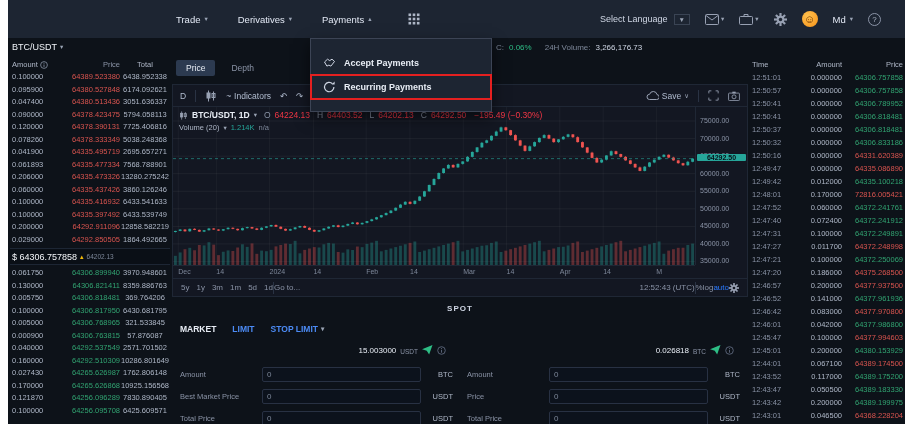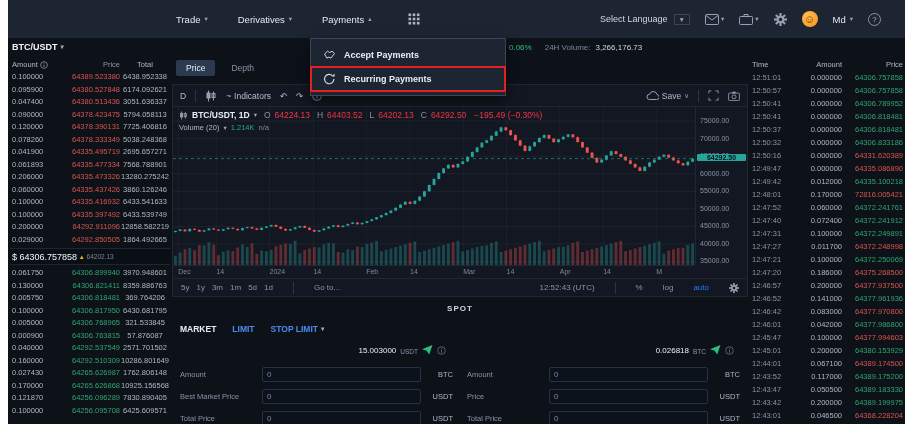--- a/index.html
+++ b/index.html
@@ -14,27 +14,27 @@
 .caret{font-size:6.5px;color:#9aa4b5}
 .nav-grid{display:flex;align-items:center;cursor:pointer;margin-left:6px}
 .nav-right{margin-left:auto;display:flex;align-items:center;gap:15px;padding-right:24px}
 .lang{display:flex;align-items:center;gap:6px;color:#cfd6e4;font-size:9px;cursor:pointer}
 .lang-box{border:1px solid #3a4454;padding:1px 4px;font-size:6.5px;color:#9aa4b5;cursor:pointer}
 .nicon{display:flex;align-items:center;gap:2px;cursor:pointer}
 .avatar{width:16px;height:16px;border-radius:50%;background:radial-gradient(circle at 35% 30%,#ffc04d,#f7931a);color:#6b3400;font-size:11px;line-height:16px;text-align:center;cursor:pointer}
 .help{width:13px;height:13px;border:1px solid #8a93a6;border-radius:50%;color:#aeb7c7;font-size:8px;display:flex;align-items:center;justify-content:center;cursor:pointer}
 
 
-.pay-menu{position:absolute;left:302px;top:38px;width:196px;background:#1d2532;border:1px solid #3c4455;box-shadow:0 6px 14px rgba(0,0,0,.55);z-index:60;padding:4px 0}
+.pay-menu{position:absolute;left:302px;top:38px;width:182px;background:#1d2532;border:1px solid #3c4455;box-shadow:0 6px 14px rgba(0,0,0,.55);z-index:60;padding:12px 0}
 .pm-item{display:flex;align-items:center;gap:8px;padding:6px 12px;font-size:9px;font-weight:bold;color:#e8edf5;cursor:pointer}
 .pm-item.highlight{outline:2px solid #e52020;outline-offset:-1px}
 
 
 .subheader{position:absolute;top:38px;left:0;right:0;height:20px}
-.pair{position:absolute;left:4px;top:4px;font-weight:bold;font-size:9px;display:flex;gap:3px;align-items:center;color:#f0f3f8;cursor:pointer}
+.pair{position:absolute;left:4px;top:4px;font-weight:normal;font-size:9px;display:flex;gap:3px;align-items:center;color:#f0f3f8;cursor:pointer}
 .stats{position:absolute;left:488px;top:5px;font-size:8px;display:flex;gap:5px;white-space:nowrap}
 .muted{color:#7d8799}.light{color:#cfd6e4}.greentx{color:#2ebd85}
 
 
 .orderbook{position:absolute;left:2px;top:58px;width:160px;bottom:0;font-size:7.5px;overflow:hidden}
 .ob-head{display:grid;grid-template-columns:46px 62px 50px;padding:0 2px;color:#8a93a6;height:13px;line-height:13px}
 .ob-row{display:grid;grid-template-columns:46px 62px 50px;padding:0 2px;height:12.5px;line-height:12.5px;cursor:pointer}
 .c-am{text-align:left;color:#aeb7c7;overflow:hidden}
 .c-pr{text-align:right;overflow:hidden}
 .c-to{text-align:center;color:#aeb7c7;overflow:hidden}
@@ -63,21 +63,21 @@
 .ch-legend{position:absolute;left:6px;top:3px;color:#aeb7c7;z-index:3}
 .lg-row1{display:flex;gap:4px;align-items:center;font-size:8.5px;white-space:nowrap}
 .lg-sym{color:#e8edf5;font-weight:bold}
 .lg-k{color:#8a93a6;margin-left:3px}
 .lg-v{color:#f23645}
 .lg-chg{color:#f23645;margin-left:4px}
 .lg-row2{display:flex;gap:4px;margin-top:3px;font-size:7.5px;color:#aeb7c7;align-items:center}
 .lg-vol{color:#26a69a}
 .ch-timeaxis{position:relative;height:13px;border-top:1px solid #1f2735;font-size:7px;color:#7d8799;width:522px}
 .ta-label{position:absolute;top:2px}
-.ch-bottombar{height:18px;display:flex;align-items:center;gap:20px;padding:0 8px;border-top:1px solid #1f2735;font-size:8px;color:#8a93a6}
+.ch-bottombar{height:18px;display:flex;align-items:center;gap:0;padding:0 8px;border-top:1px solid #1f2735;font-size:8px;color:#8a93a6}
 .ranges{display:flex;gap:7px}
 .range-btn{cursor:pointer}
 .goto{cursor:pointer}
 .clock{color:#8a93a6}
 .scale-btn{cursor:pointer}
 .scale-btn.auto{color:#2979ff}
 .spot-label{position:absolute;top:246px;left:0;right:0;text-align:center;font-size:8px;color:#cfd6e4;letter-spacing:1px;font-weight:bold}
 .order-tabs{position:absolute;top:266px;left:8px;display:flex;gap:16px;font-size:8.5px;font-weight:bold}
 .ot{color:#e8edf5;cursor:pointer;display:flex;gap:3px;align-items:center}
 .ot.blue{color:#4c8bf5}

